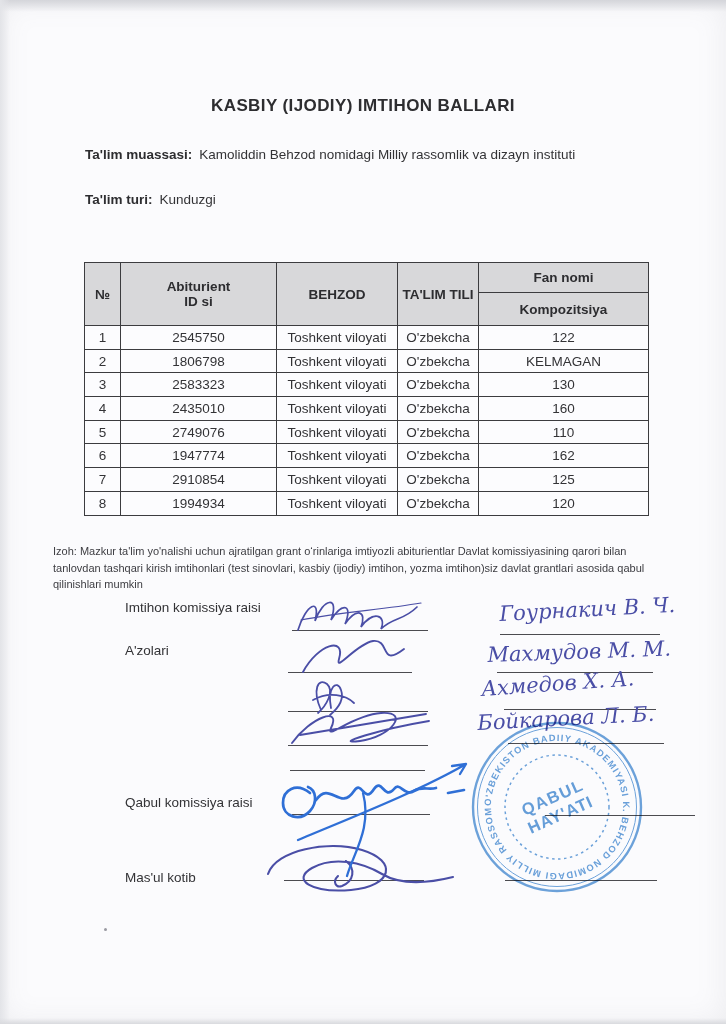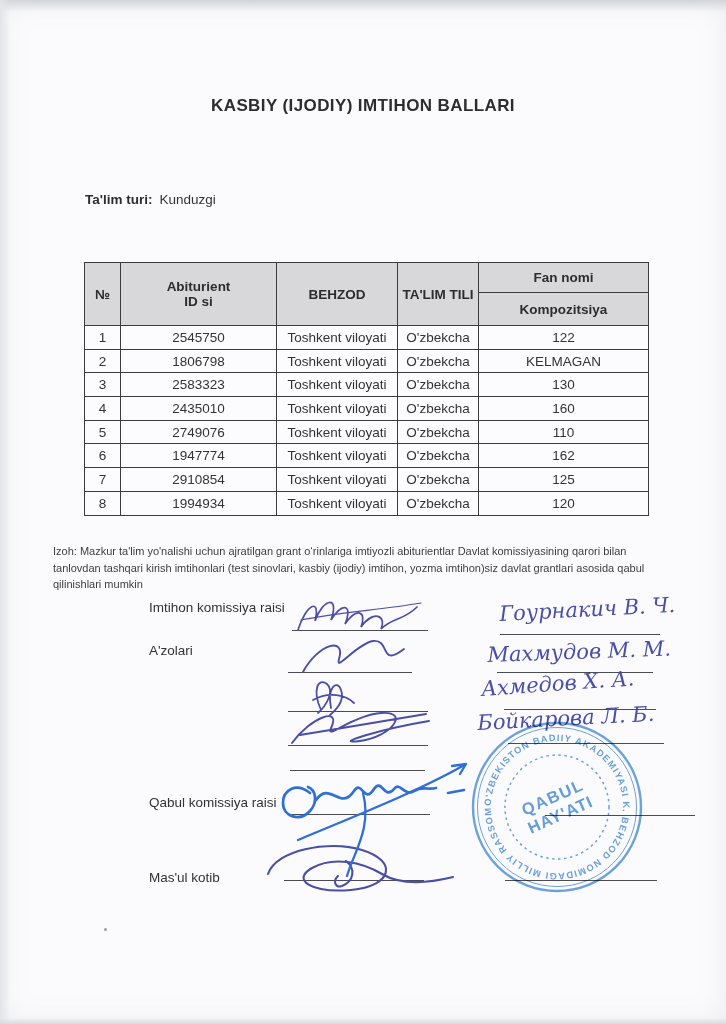--- a/index.html
+++ b/index.html
@@ -27,39 +27,42 @@
     font-size:13.5px; color:#333336; background:#fcfcfe; }
   table.scores th, table.scores td { border:1.6px solid #3c3c3f; text-align:center; vertical-align:middle; padding:0 2px; }
   table.scores thead th { background:#d8d8da; font-weight:bold; color:#2d2d30; }
   table.scores .h-top { height:30px; }
   table.scores .h-bot { height:33px; }
   table.scores tbody td { height:23.7px; }
 
   .note { position:absolute; left:53px; top:543px; width:620px; text-align:left;
     font-size:11px; line-height:1.5; color:#3d3d42; }
 
-  .sig-label { position:absolute; left:125px; font-size:13.5px; color:#333336; white-space:nowrap;margin-left:24px; }
+  .sig-label { position:absolute; left:125px; font-size:13.5px; color:#333336; white-space:nowrap; }
   .sig-line { position:absolute; height:0; border-bottom:1.4px solid #4b4b50; }
 
   .hw-name { position:absolute; font-family:"DejaVu Serif", serif; font-style:italic;
     color:#4a4ea6; font-size:21px; white-space:nowrap; transform-origin:left bottom; }
 
   svg.overlay { position:absolute; left:0; top:0; pointer-events:none; }
   .stamp-wrap { position:absolute; left:468px; top:718px; width:178px; height:178px; mix-blend-mode:multiply; }
 </style>
 </head>
 <body>
 
 <div class="page">
   <div class="scan-edge-top"></div>
   <div class="scan-edge-left"></div>
   <div class="scan-edge-bottom"></div>
 
   <div class="title">KASBIY (IJODIY)  IMTIHON BALLARI</div>
 
+  <div class="info-line" style="top:147px">
+    <b>Ta'lim muassasi:</b><span>Kamoliddin Behzod nomidagi Milliy rassomlik va dizayn instituti</span>
+  </div>
   <div class="info-line" style="top:192px">
     <b>Ta'lim  turi:</b><span>Kunduzgi</span>
   </div>
 
   <table class="scores">
     <colgroup>
       <col style="width:36px">
         <col style="width:156px">
         <col style="width:121px">
         <col style="width:81px">

